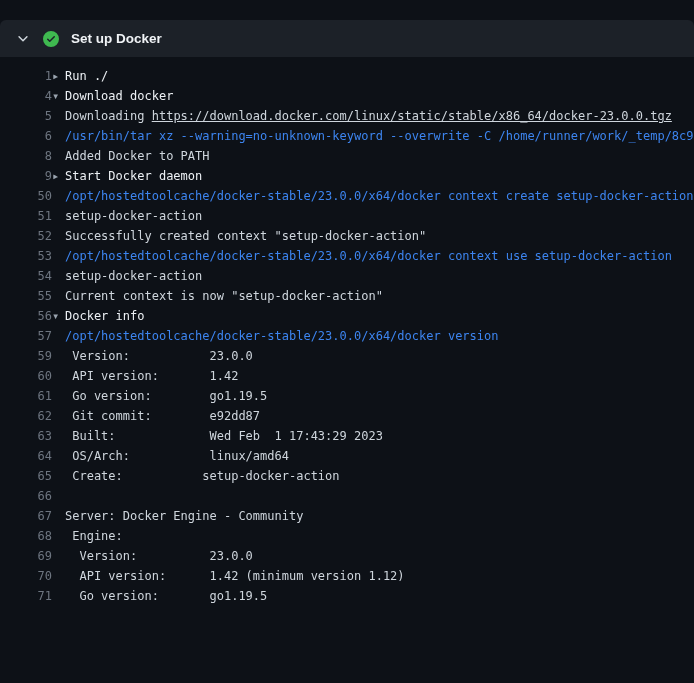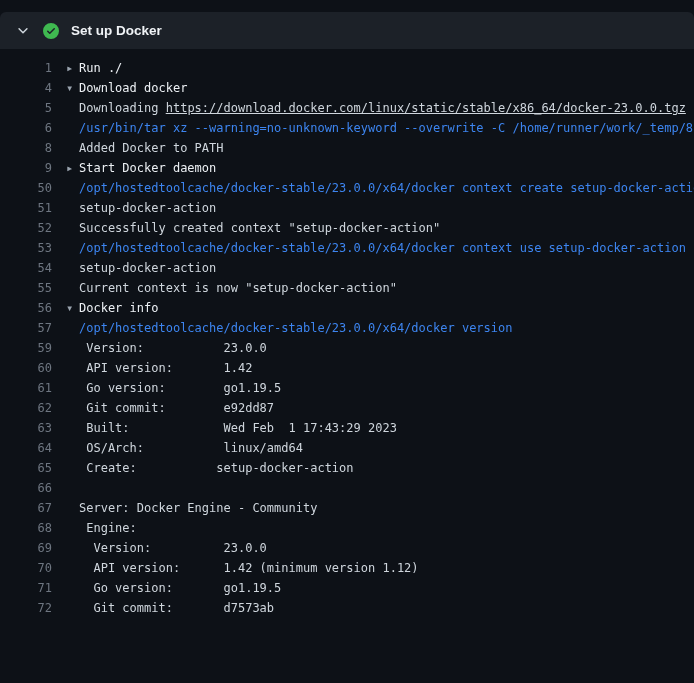--- a/index.html
+++ b/index.html
@@ -5,21 +5,21 @@
   * { box-sizing: border-box; }
   html, body { margin: 0; padding: 0; }
   body {
     width: 694px;
     height: 683px;
     overflow: hidden;
     background: var(--bg, #0d1117);
     font-family: "DejaVu Sans Mono", "Liberation Mono", monospace;
   }
   .step-header {
-    margin-top: 12px;
+    margin-top: 20px;
     height: 37px;
     background: var(--header-bg, #1c2128);
     display: flex;
     align-items: center;
     padding: 0 16px;
     border-radius: 6px 6px 0 0;
     cursor: pointer;
   }
   .chev { display: flex; align-items: center; }
   .status { display: flex; align-items: center; margin-left: 13px; }
@@ -38,21 +38,21 @@
     overflow: hidden;
     font-size: 12px;
   }
   .ln {
     display: inline-block;
     width: 52px;
     text-align: right;
     color: var(--line-number, #6e7681);
     cursor: pointer;
   }
-  .lc { color: var(--text, #cfd6dd); margin-left: 14px; }
+  .lc { color: var(--text, #cfd6dd); }
   .arrow, .arrow-spacer {
     display: inline-block;
     width: 13px;
     color: #9aa4af;
   }
   .seg-normal { color: var(--text, #cfd6dd); }
   .seg-group  { color: var(--group-text, #edf1f5); }
   .seg-command { color: var(--command, #3d85f0); }
   .seg-link { color: var(--text, #cfd6dd); text-decoration: underline; cursor: pointer; }
   .group-line { cursor: pointer; }
@@ -95,14 +95,13 @@
     <div class="log-line"><span class="ln">62</span><span class="lc"><span class="arrow-spacer"></span><span class="seg-normal"> Git commit:        e92dd87</span></span></div>
     <div class="log-line"><span class="ln">63</span><span class="lc"><span class="arrow-spacer"></span><span class="seg-normal"> Built:             Wed Feb  1 17:43:29 2023</span></span></div>
     <div class="log-line"><span class="ln">64</span><span class="lc"><span class="arrow-spacer"></span><span class="seg-normal"> OS/Arch:           linux/amd64</span></span></div>
     <div class="log-line"><span class="ln">65</span><span class="lc"><span class="arrow-spacer"></span><span class="seg-normal"> Create:           setup-docker-action</span></span></div>
     <div class="log-line"><span class="ln">66</span><span class="lc"><span class="arrow-spacer"></span></span></div>
     <div class="log-line"><span class="ln">67</span><span class="lc"><span class="arrow-spacer"></span><span class="seg-normal">Server: Docker Engine - Community</span></span></div>
     <div class="log-line"><span class="ln">68</span><span class="lc"><span class="arrow-spacer"></span><span class="seg-normal"> Engine:</span></span></div>
     <div class="log-line"><span class="ln">69</span><span class="lc"><span class="arrow-spacer"></span><span class="seg-normal">  Version:          23.0.0</span></span></div>
     <div class="log-line"><span class="ln">70</span><span class="lc"><span class="arrow-spacer"></span><span class="seg-normal">  API version:      1.42 (minimum version 1.12)</span></span></div>
     <div class="log-line"><span class="ln">71</span><span class="lc"><span class="arrow-spacer"></span><span class="seg-normal">  Go version:       go1.19.5</span></span></div>
-    <div class="log-line"><span class="ln">72</span><span class="lc"><span class="arrow-spacer"></span><span class="seg-normal">  Git commit:       d7573ab</span></span></div>
   </div>
 
 </body></html>

